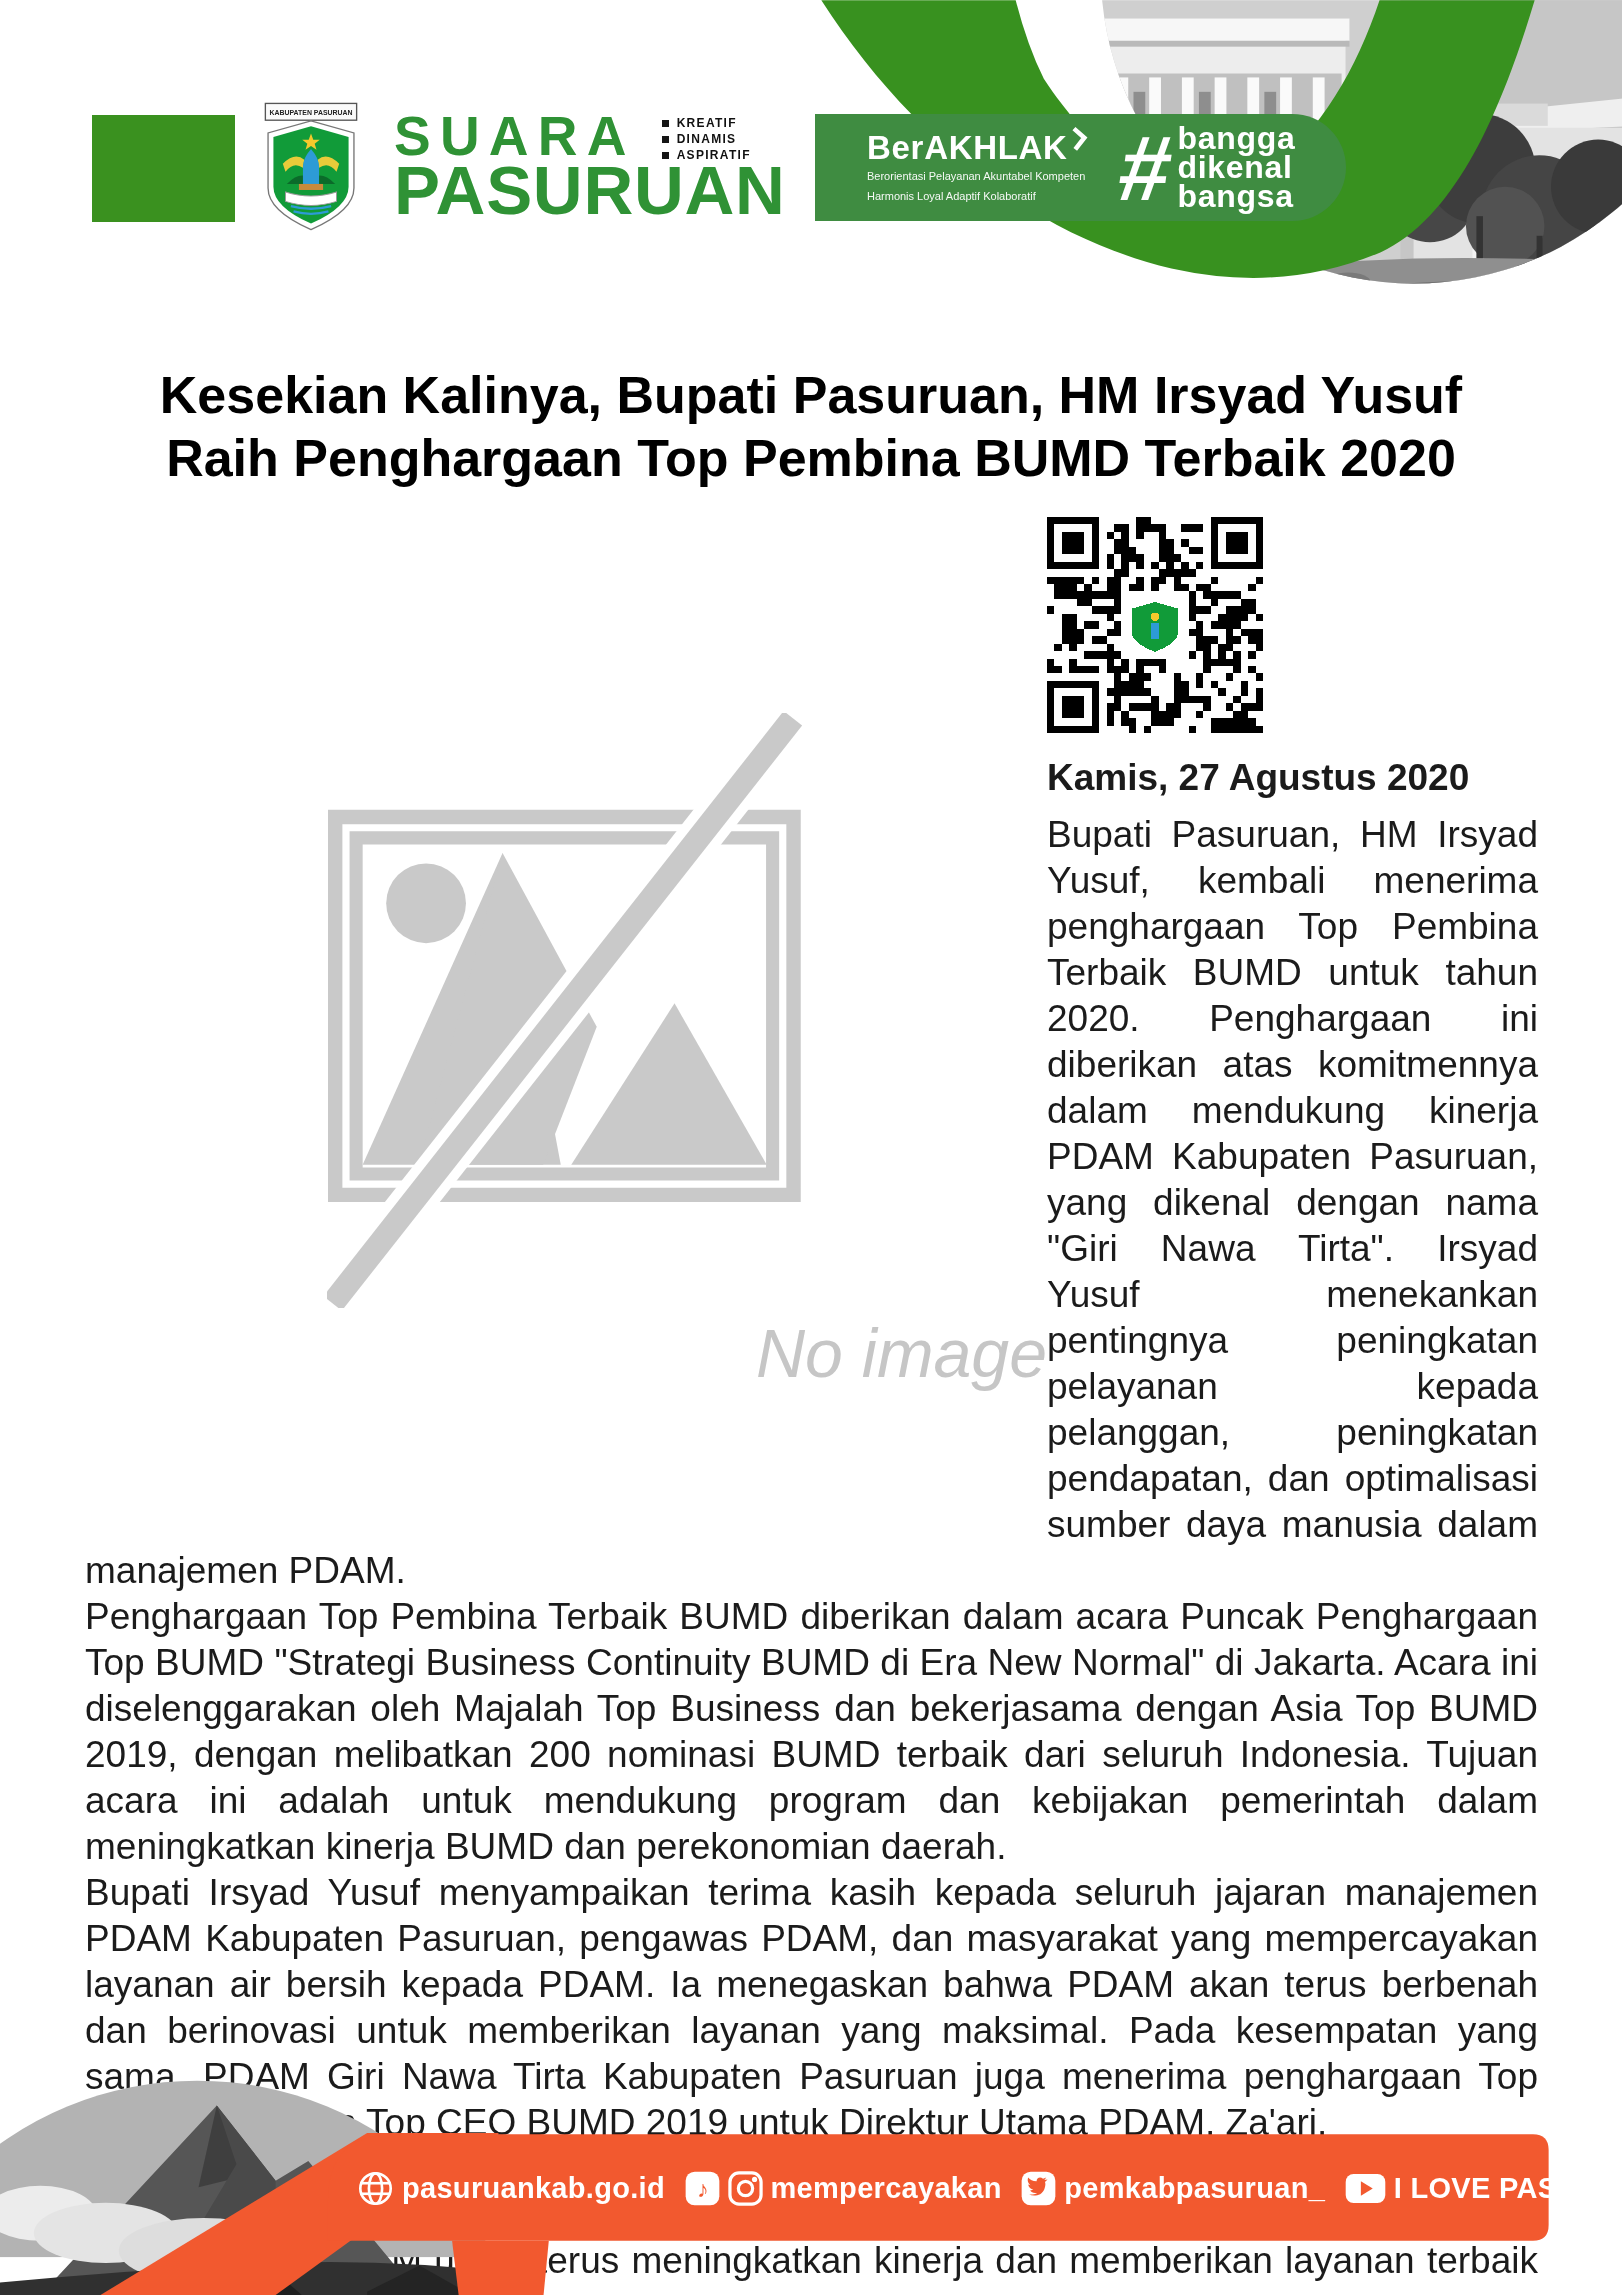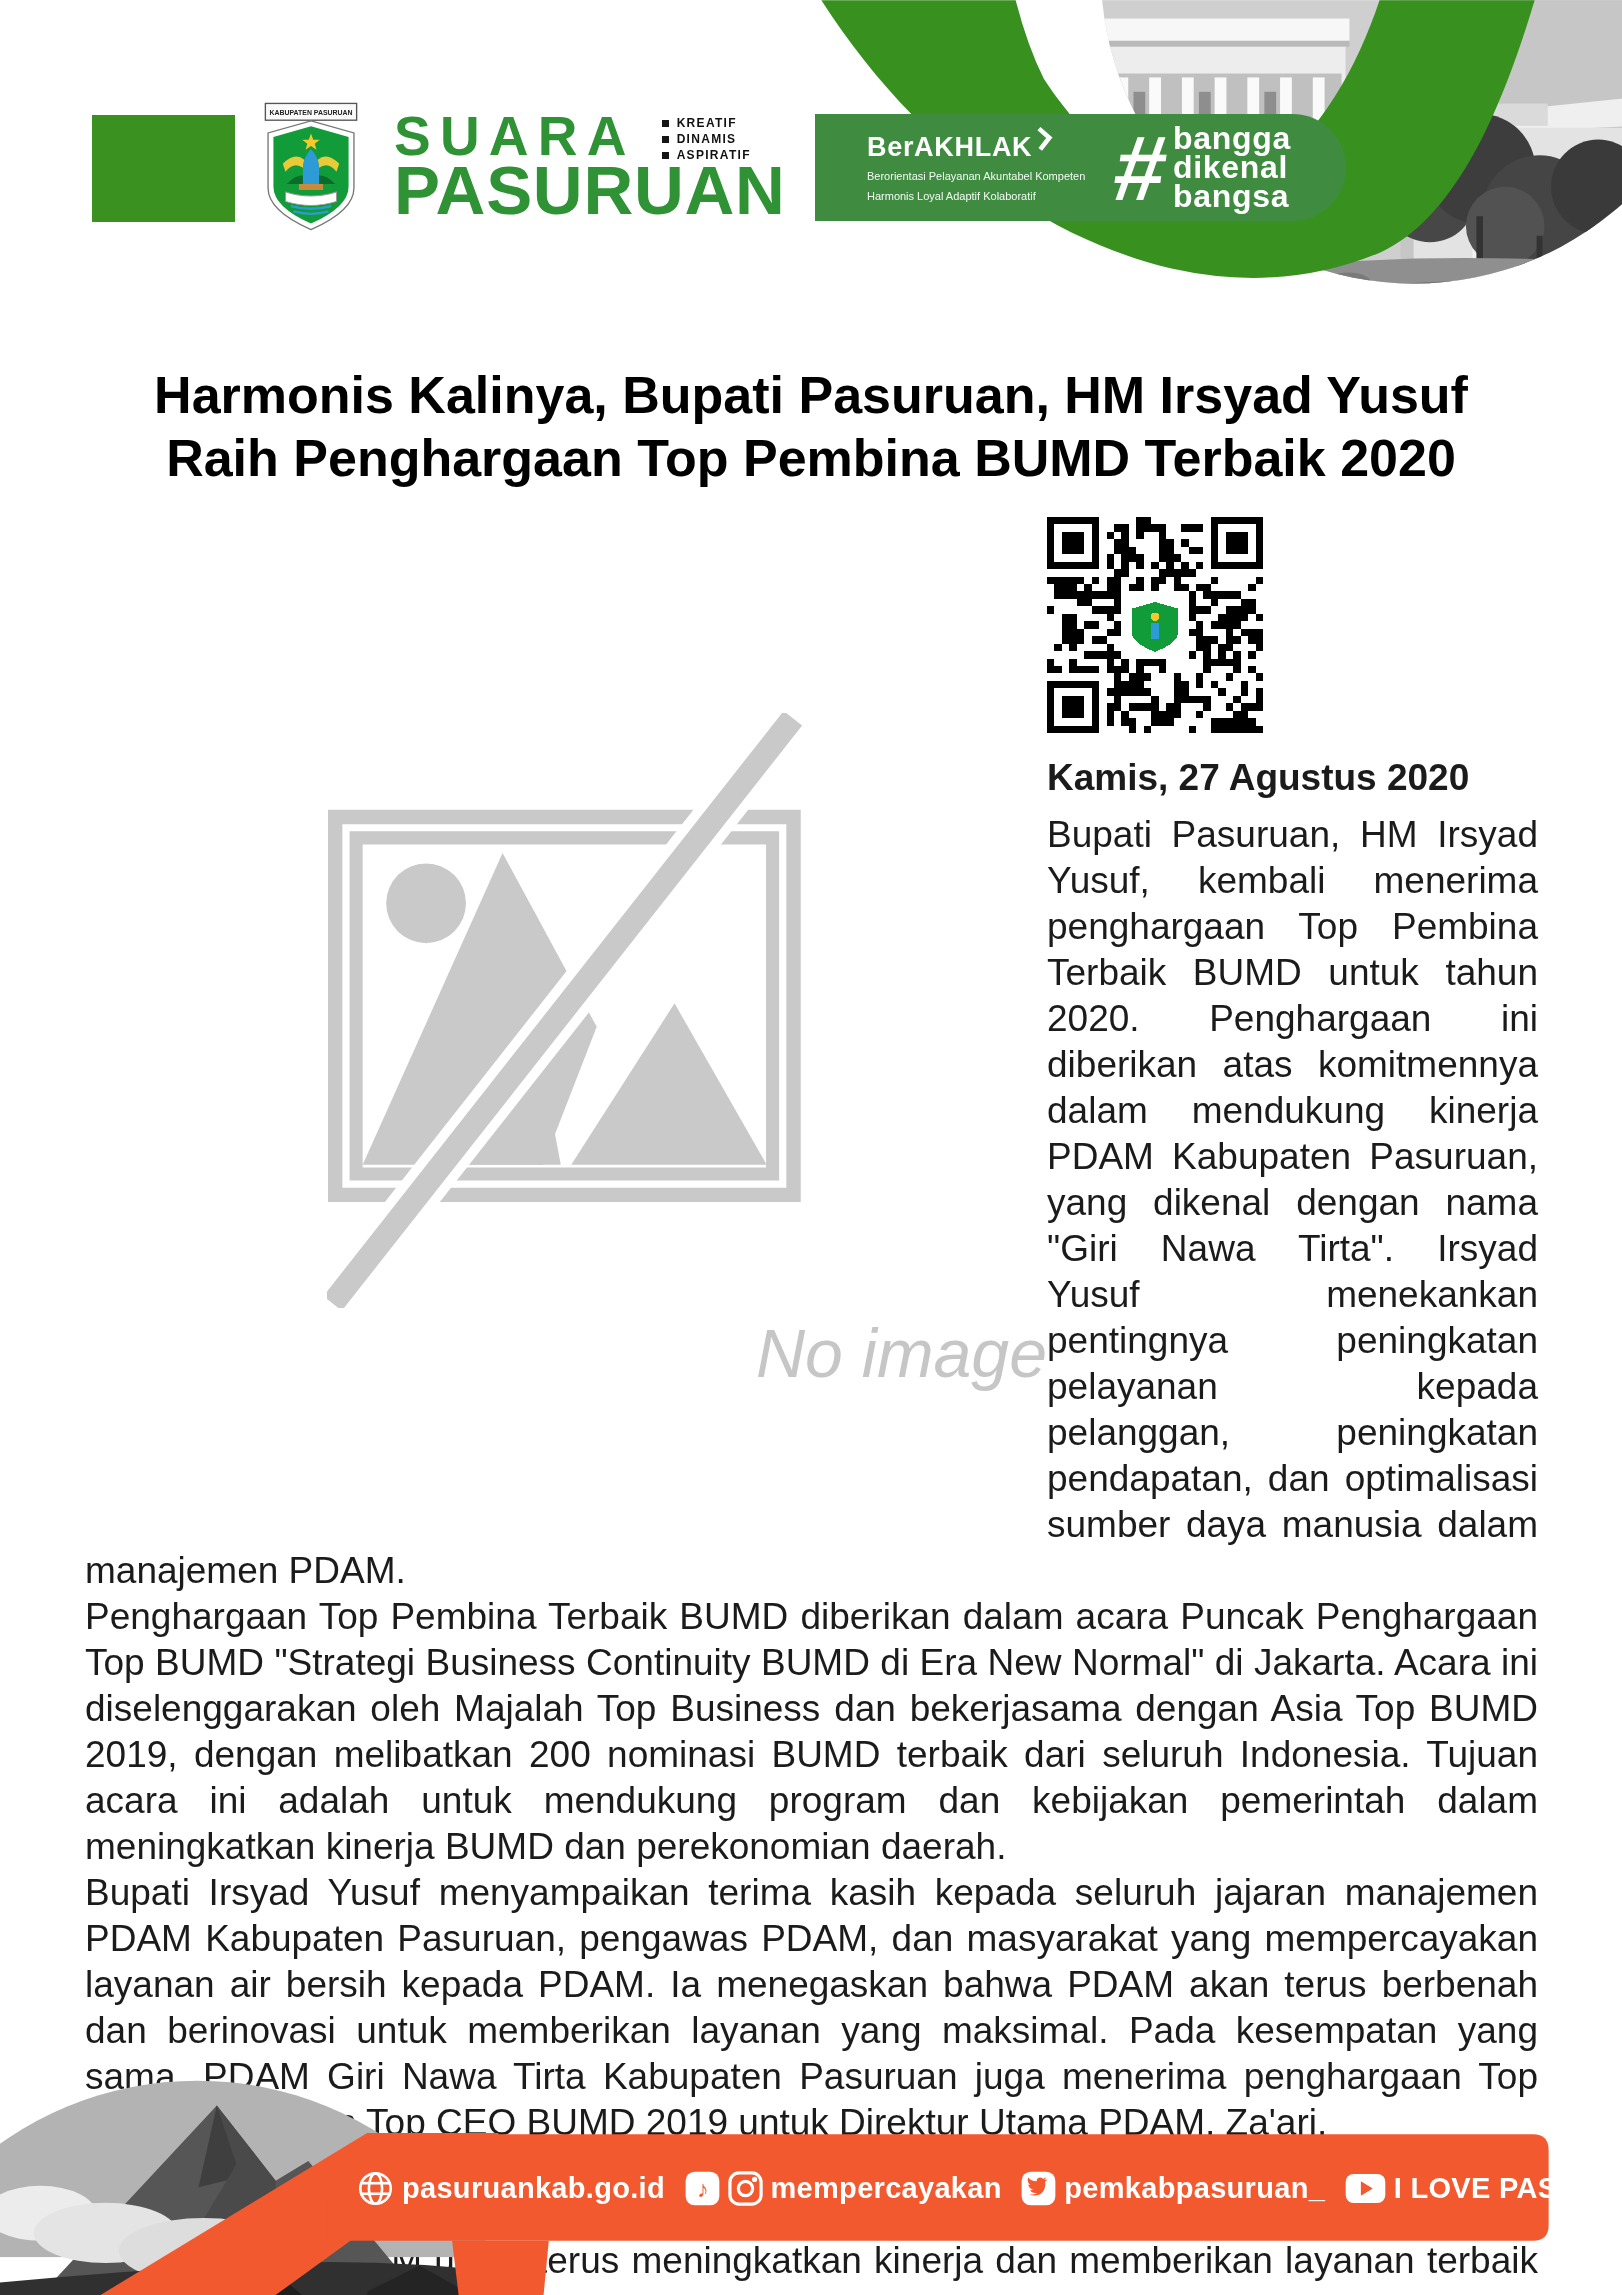--- a/index.html
+++ b/index.html
@@ -16,21 +16,21 @@
   .suara{font-size:55px;font-weight:bold;letter-spacing:9.2px;line-height:50px;color:var(--brand_green,#2F9235);}
   .tagline{margin-left:26px;margin-top:5.2px;}
   .tagline-row{display:flex;align-items:center;margin-bottom:2px;}
   .tagline-bullet{width:7.2px;height:7.2px;background:#151515;margin-right:7.9px;flex:none;}
   .tagline-label{font-size:12px;font-weight:bold;color:#111;letter-spacing:1.3px;}
   .pasuruan{font-size:69px;font-weight:bold;letter-spacing:0.7px;line-height:63px;margin-top:-5.2px;color:var(--brand_green,#2F9235);}
   .band{position:absolute;left:815px;top:114px;width:531px;height:107px;background:var(--band_green,#3F8C41);
         border-radius:0 54px 54px 0;display:flex;align-items:center;padding-left:52px;box-sizing:border-box;gap:30px;}
   .berakhlak{color:#fff;}
   .berakhlak-titlerow{display:flex;align-items:flex-start;}
-  .berakhlak-title{font-size:27px;font-weight:bold;line-height:33px;letter-spacing:0.7px;}
+  .berakhlak-title{font-size:33px;font-weight:bold;line-height:33px;letter-spacing:0.7px;}
   .berakhlak-sub{font-size:11px;line-height:13.7px;margin-top:6px;opacity:.95;}
   .campaign{display:flex;align-items:center;color:#fff;}
   .campaign-hash{font-size:92px;font-weight:bold;line-height:72px;transform:skewX(-8deg);margin-right:6.5px;}
   .campaign-words{display:flex;flex-direction:column;}
   .campaign-word{font-size:32px;line-height:29px;font-weight:bold;letter-spacing:0.7px;}
   
   .page-title{position:absolute;top:364px;left:52px;width:1518px;margin:0;text-align:center;
               font-size:52px;line-height:63px;font-weight:bold;color:#000;}
   .page-title span{display:block;}
   
@@ -154,21 +154,21 @@
     <span class="campaign-hash">#</span>
     <span class="campaign-words">
       <span class="campaign-word">bangga</span>
       <span class="campaign-word">dikenal</span>
       <span class="campaign-word">bangsa</span>
     </span>
   </div>
 </div>
 
 <h1 class="page-title">
-  <span>Harmonis Kalinya, Bupati Pasuruan, HM Irsyad Yusuf</span>
+  <span>Kesekian Kalinya, Bupati Pasuruan, HM Irsyad Yusuf</span>
   <span>Raih Penghargaan Top Pembina BUMD Terbaik 2020</span>
 </h1>
 
 <div class="article">
   <div class="figure">
     <svg width="478" height="595" viewBox="0 0 730 910">
       <g fill="#C9C9C9">
         <path d="M1,148 h723 v600 h-723 Z M23,170 v556 h679 v-556 Z"></path>
         <path d="M34,181 h657 v534 h-657 Z M54,201 v494 h617 v-494 Z"></path>
         <circle cx="151" cy="291" r="61"></circle>

